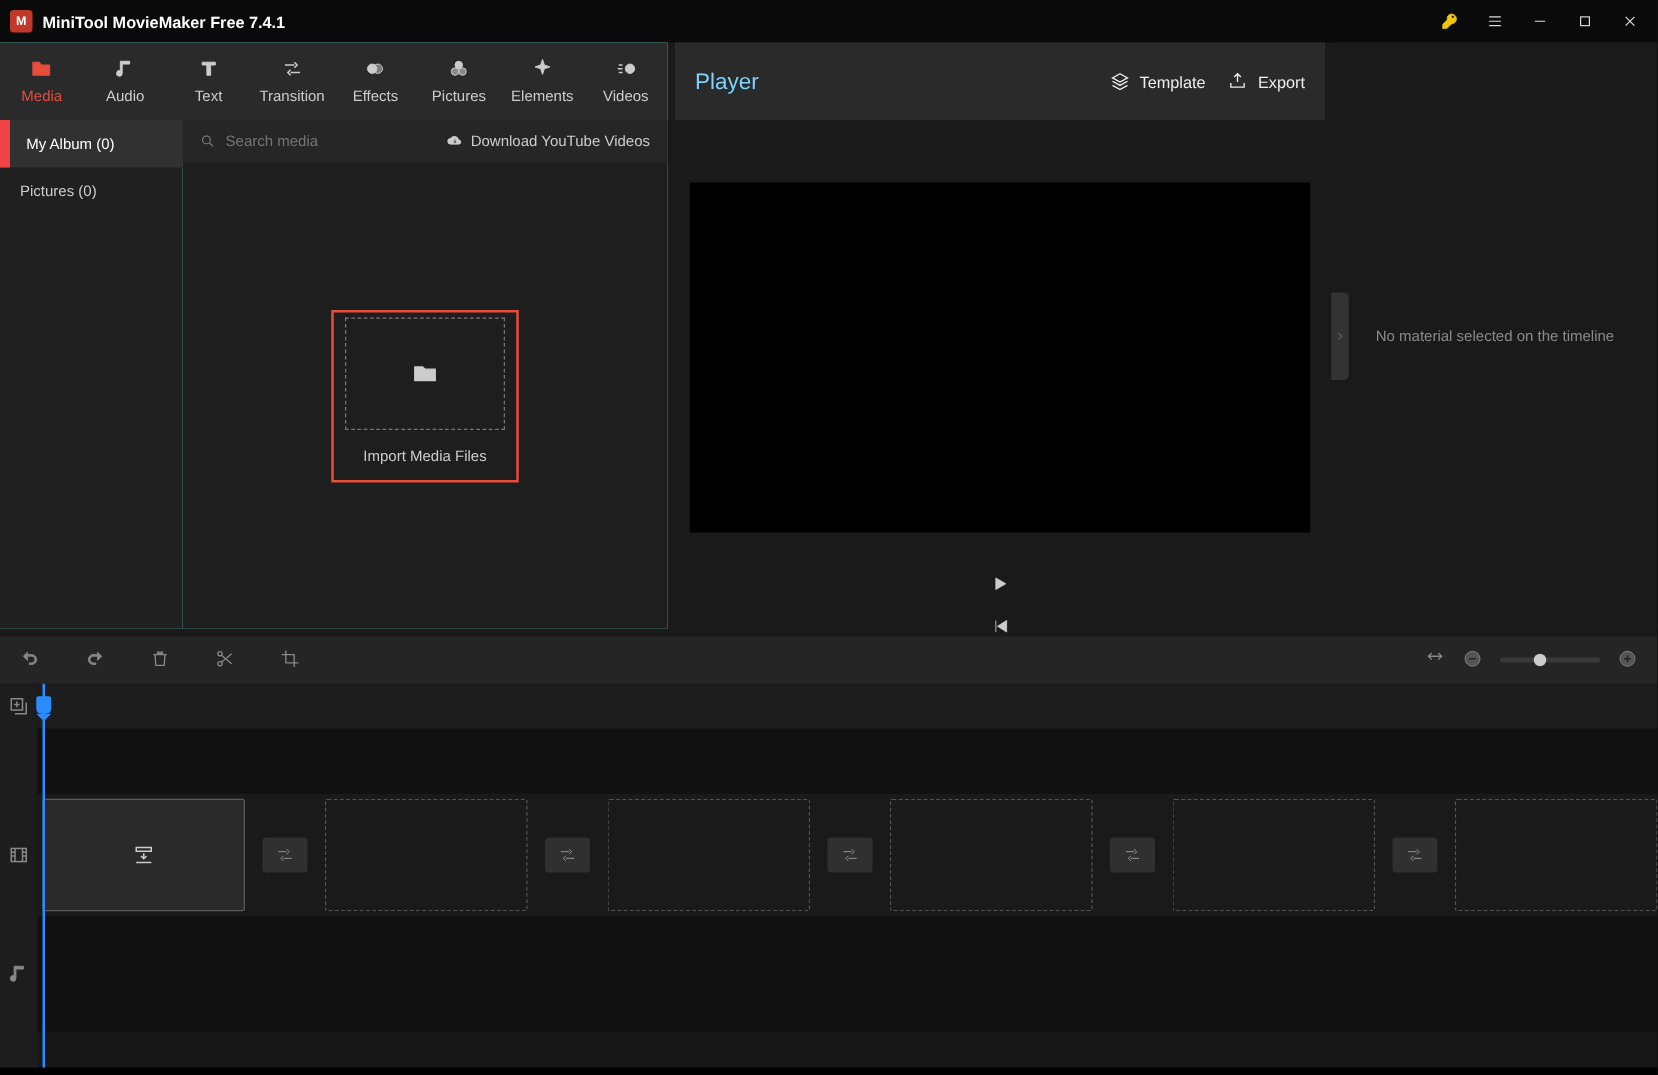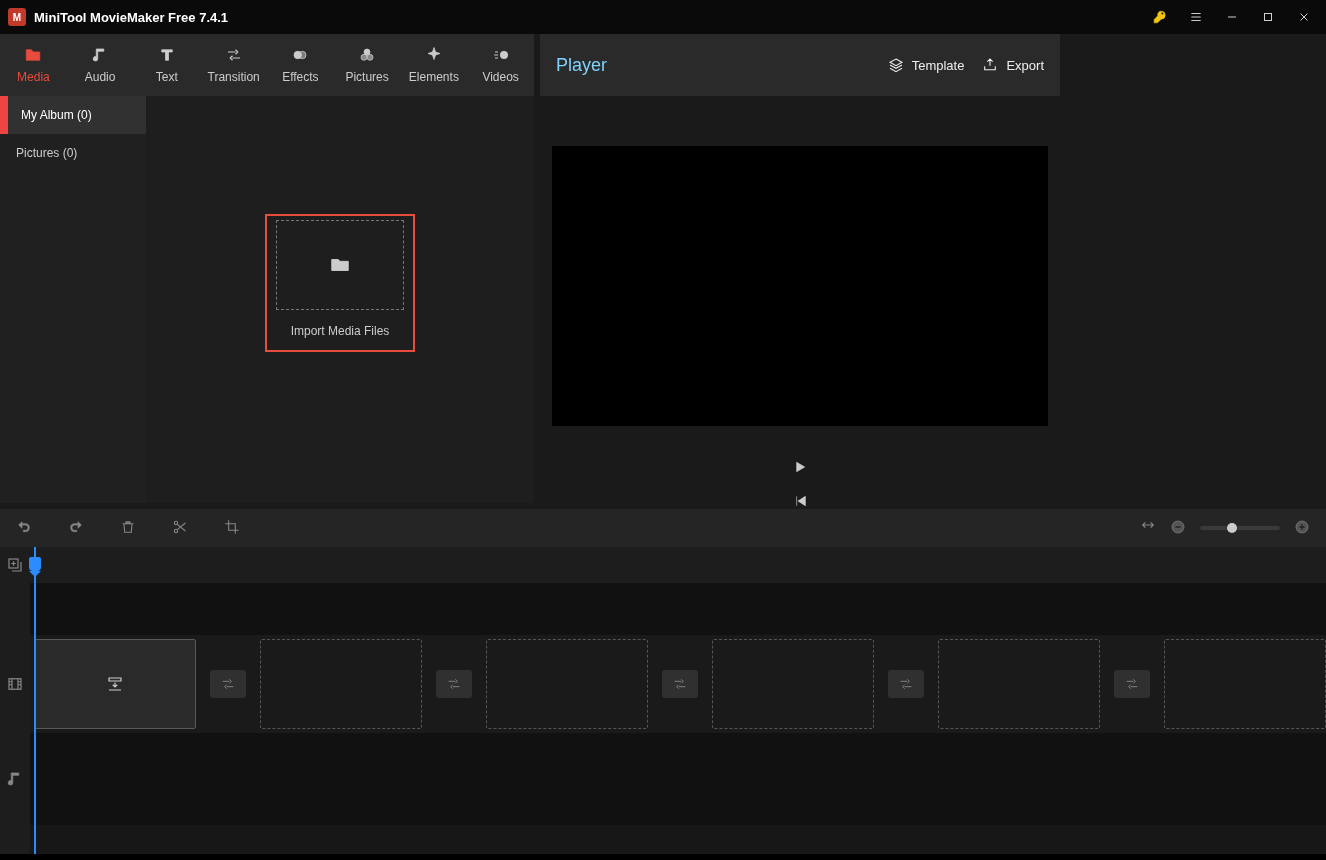--- a/index.html
+++ b/index.html
@@ -220,20 +220,35 @@
     <div class="left-body">
       <div class="sidebar">
         <div class="item active">
             <span>My Album (0)</span>
           </div>
         <div class="item">
             <span>Pictures (0)</span>
           </div>
       </div>
       <div class="media-area">
+        <div class="media-top">
+          <div class="search">
+            <svg viewBox="0 0 24 24" width="14" height="14" class="stroke-only">
+                <circle cx="10" cy="10" r="6"></circle>
+                <path d="M15 15l5 5"></path>
+              </svg>
+            <input placeholder="Search media" style="">
+          </div>
+          <div class="dl-yt">
+            <svg viewBox="0 0 24 24" width="14" height="14">
+                <path d="M6 16a4 4 0 010-8 6 6 0 0111 2 3 3 0 010 6H6zm6-1l3-3h-2V9h-2v3H9l3 3z"></path>
+              </svg>
+            <span>Download YouTube Videos</span>
+          </div>
+        </div>
         <div class="media-content">
           <div class="import-box">
             <div class="dashed">
               <svg viewBox="0 0 24 24">
                   <path d="M3 6h7l2 2h9v10H3z"></path>
                 </svg>
             </div>
             <div class="lbl">Import Media Files</div>
           </div>
         </div>
@@ -298,20 +313,28 @@
           </svg>
       </div>
       <div class="ico full">
           <svg viewBox="0 0 24 24" class="stroke-only">
             <path d="M4 9V4h5M20 9V4h-5M4 15v5h5M20 15v5h-5"></path>
           </svg>
         </div>
     </div>
   </div>
 
+  <div class="inspector panel">
+    <div class="handle">
+      <svg viewBox="0 0 24 24" width="10" height="10" class="stroke-only">
+          <path d="M9 6l6 6-6 6"></path>
+        </svg>
+    </div>
+    <div class="msg">No material selected on the timeline</div>
+  </div>
 </div>
 
 <div class="timeline">
   <div class="tl-tools">
     <div class="ico"><svg viewBox="0 0 24 24">
           <path d="M9 14l-5-5 5-5v3h5a6 6 0 010 12h-3v-2h3a4 4 0 000-8H9v5z"></path>
         </svg></div>
     <div class="ico"><svg viewBox="0 0 24 24">
           <path d="M15 14l5-5-5-5v3h-5a6 6 0 000 12h3v-2h-3a4 4 0 010-8h5v5z"></path>
         </svg></div>

